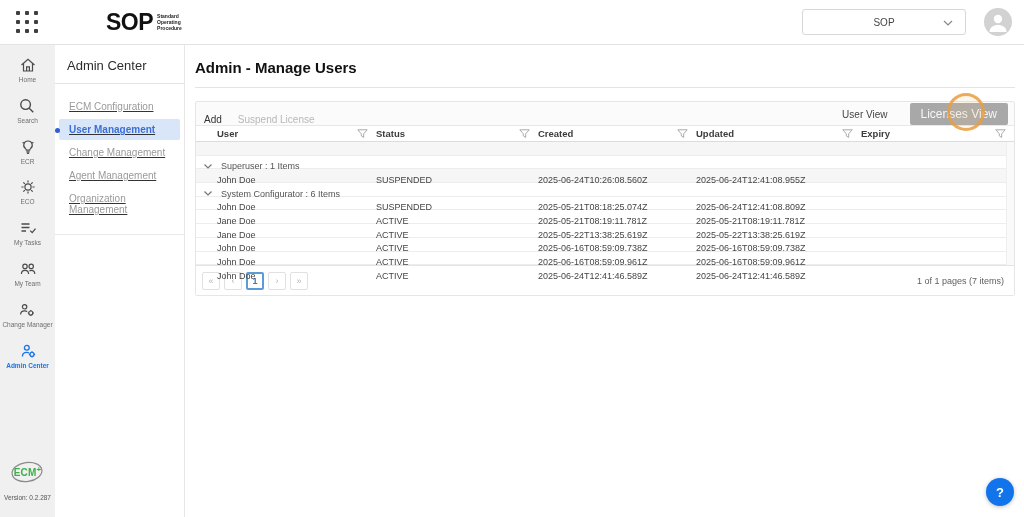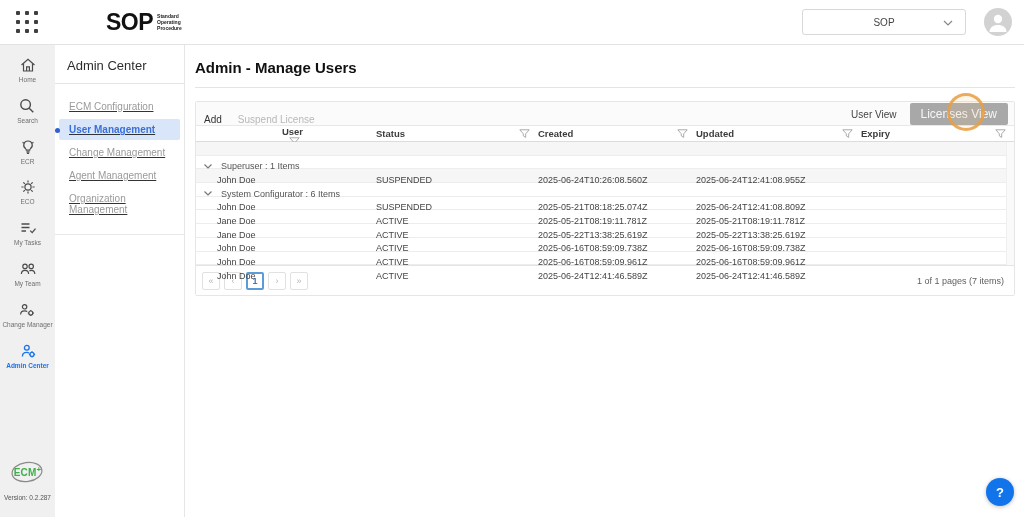--- a/index.html
+++ b/index.html
@@ -46,29 +46,29 @@
   
   .main { flex:1; padding:14px 9px 0 10px; position:relative; }
   .page-title { font-size:15px; font-weight:bold; color:#111; margin-bottom:11px; }
   .title-divider { border-bottom:1px solid #e4e4e4; margin:0 0 13px 0; }
 
   .grid { border:1px solid #e6e6e6; border-radius:2px; position:relative; background:#fff; }
   .toolbar { height:24px; background:#fbfbfb; border-bottom:1px solid #e8e8e8; display:flex; align-items:flex-end; padding:0 6px 0 8px; }
   .tb-btn { font-size:10px; background:none; border:none; cursor:pointer; font-family:inherit; }
   .tb-add { color:#333; margin-right:16px; }
   .tb-suspend { color:#b8b8b8; cursor:default; }
-  .toolbar-right { margin-left:auto; display:flex; align-items:center; gap:13px; position:relative; }
+  .toolbar-right { margin-left:auto; display:flex; align-items:center; gap:22px; position:relative; }
   .tb-userview { color:#444; }
   .tb-licenses { background:#a8a8a8; color:#f6f6f6; border-radius:2px; padding:4px 11px; font-size:12px; border:none; cursor:pointer; }
   .click-ring { position:absolute; width:38px; height:38px; border:3px solid rgba(232,158,66,.85); background:rgba(243,196,125,.15); border-radius:50%; right:23px; top:-10px; pointer-events:none; }
 
   
   .ghead { display:flex; height:16px; align-items:center; border-bottom:1px solid #dcdcdc; background:#fff; font-size:9.5px; font-weight:bold; color:#3c3c3c; }
   .gcol { display:flex; align-items:center; justify-content:space-between; padding-right:8px; height:100%; }
-  .col-user { width:180px; padding-left:21px;flex-direction:column; }
+  .col-user { width:180px; padding-left:21px; }
   .col-status { width:162px; }
   .col-created { width:158px; }
   .col-updated { width:165px;gap:48px; }
   .col-expiry { flex:1; }
   .funnel { flex-shrink:0; margin-left:4px; cursor:pointer; }
 
   .gbody { position:relative; }
   .row { display:flex; align-items:center; height:13.7px; border-bottom:1px solid #ededed; font-size:9px; color:#454545; background:#fff; }
   .row.group { background:#f6f6f6; color:#555; }
   .cell { overflow:hidden; white-space:nowrap;margin-top:36px; }

